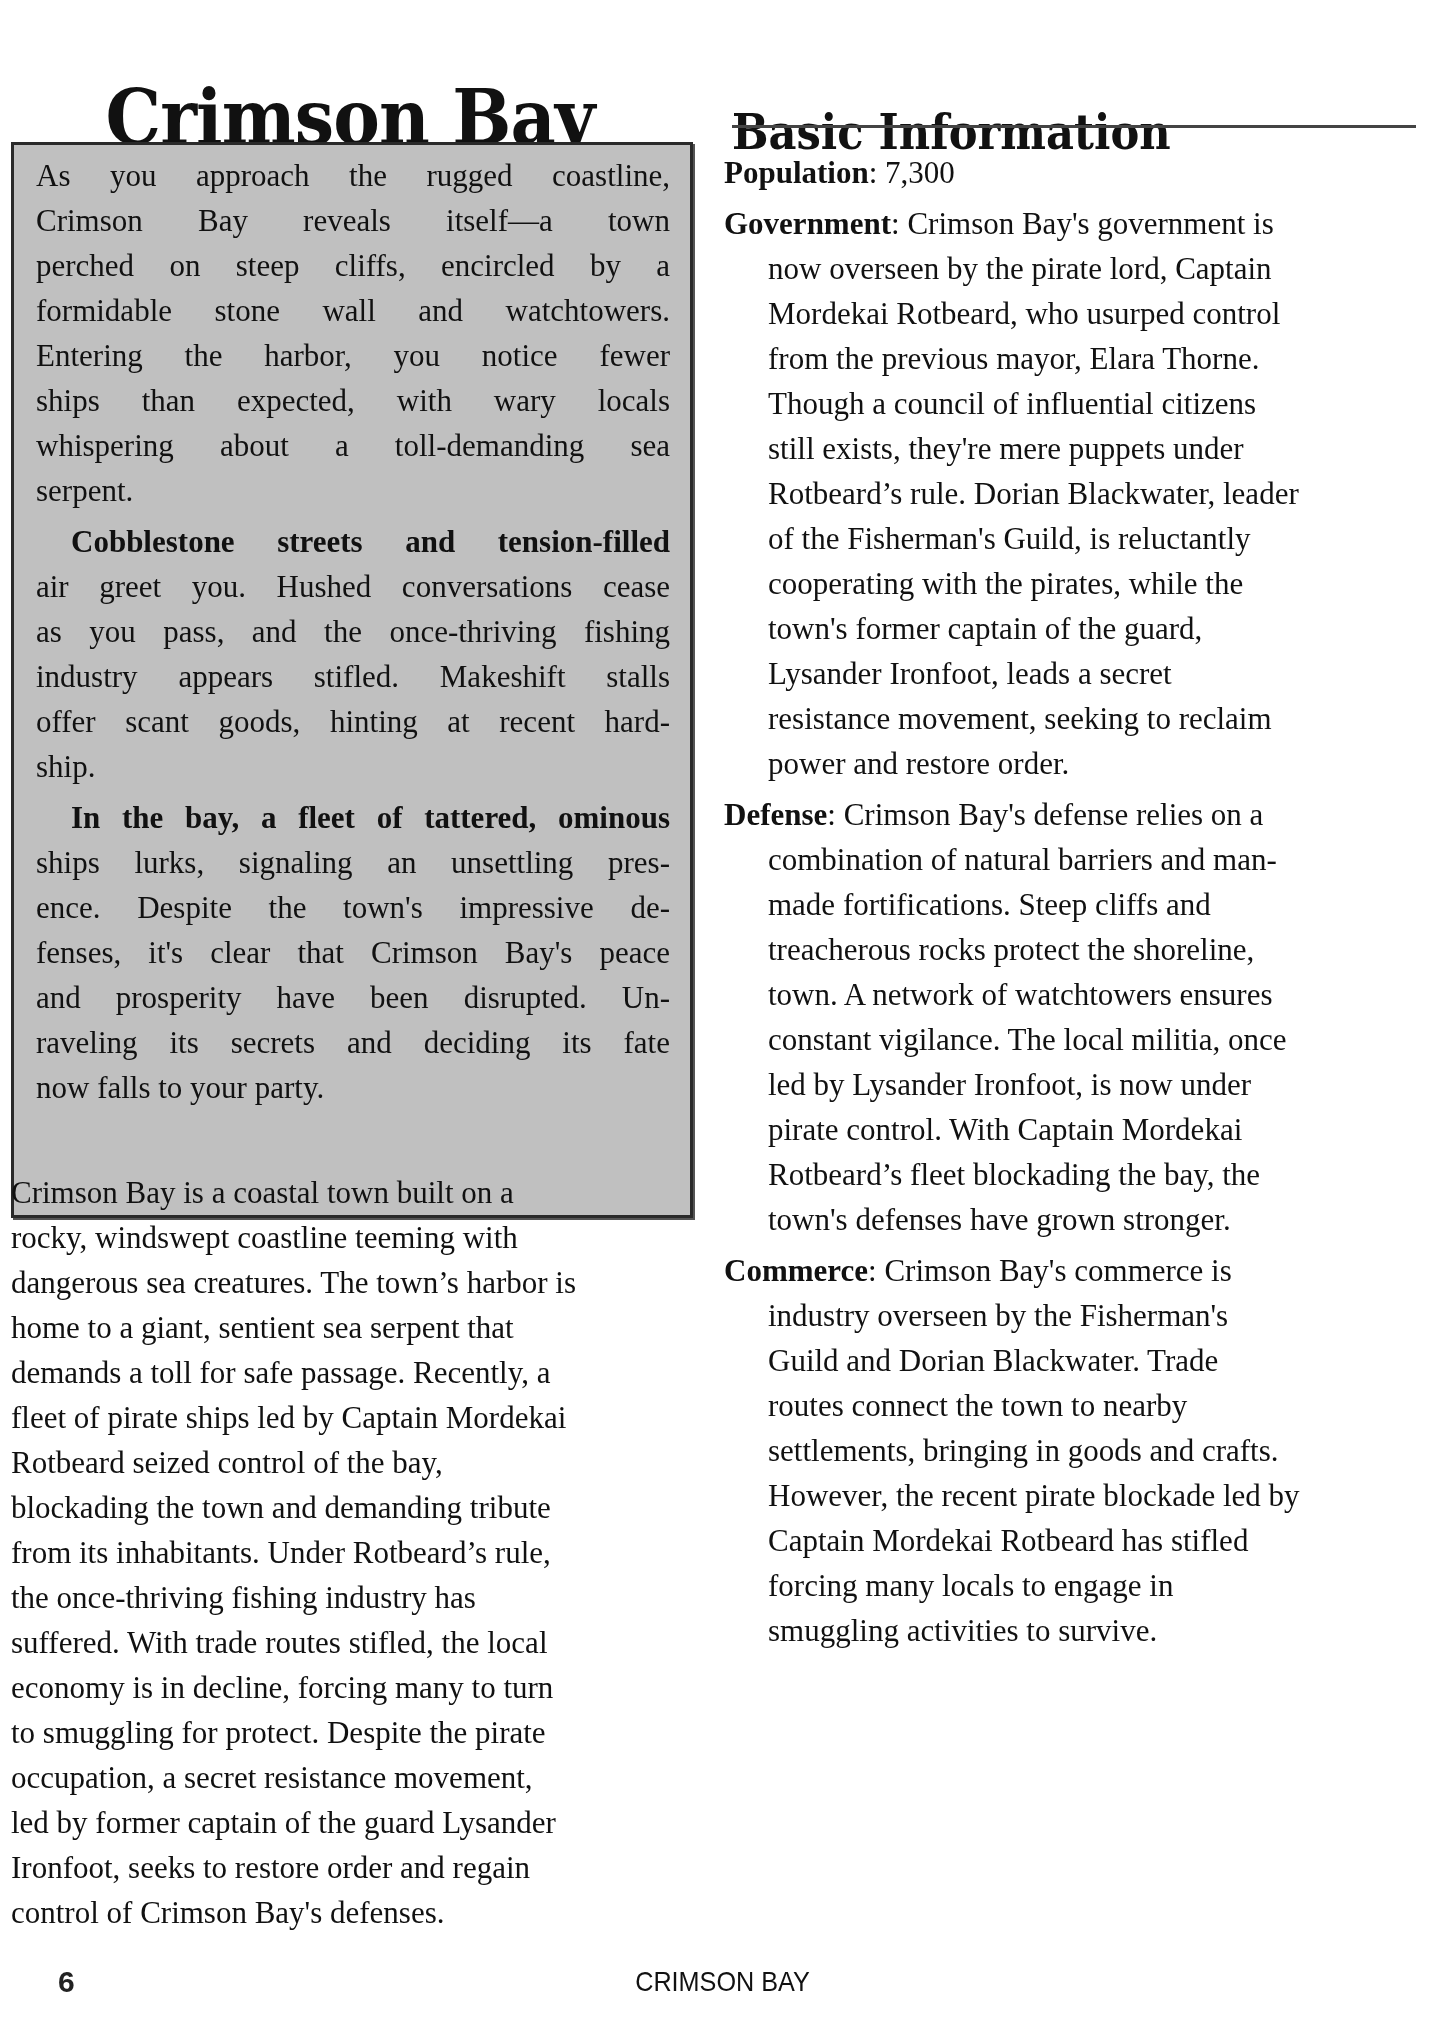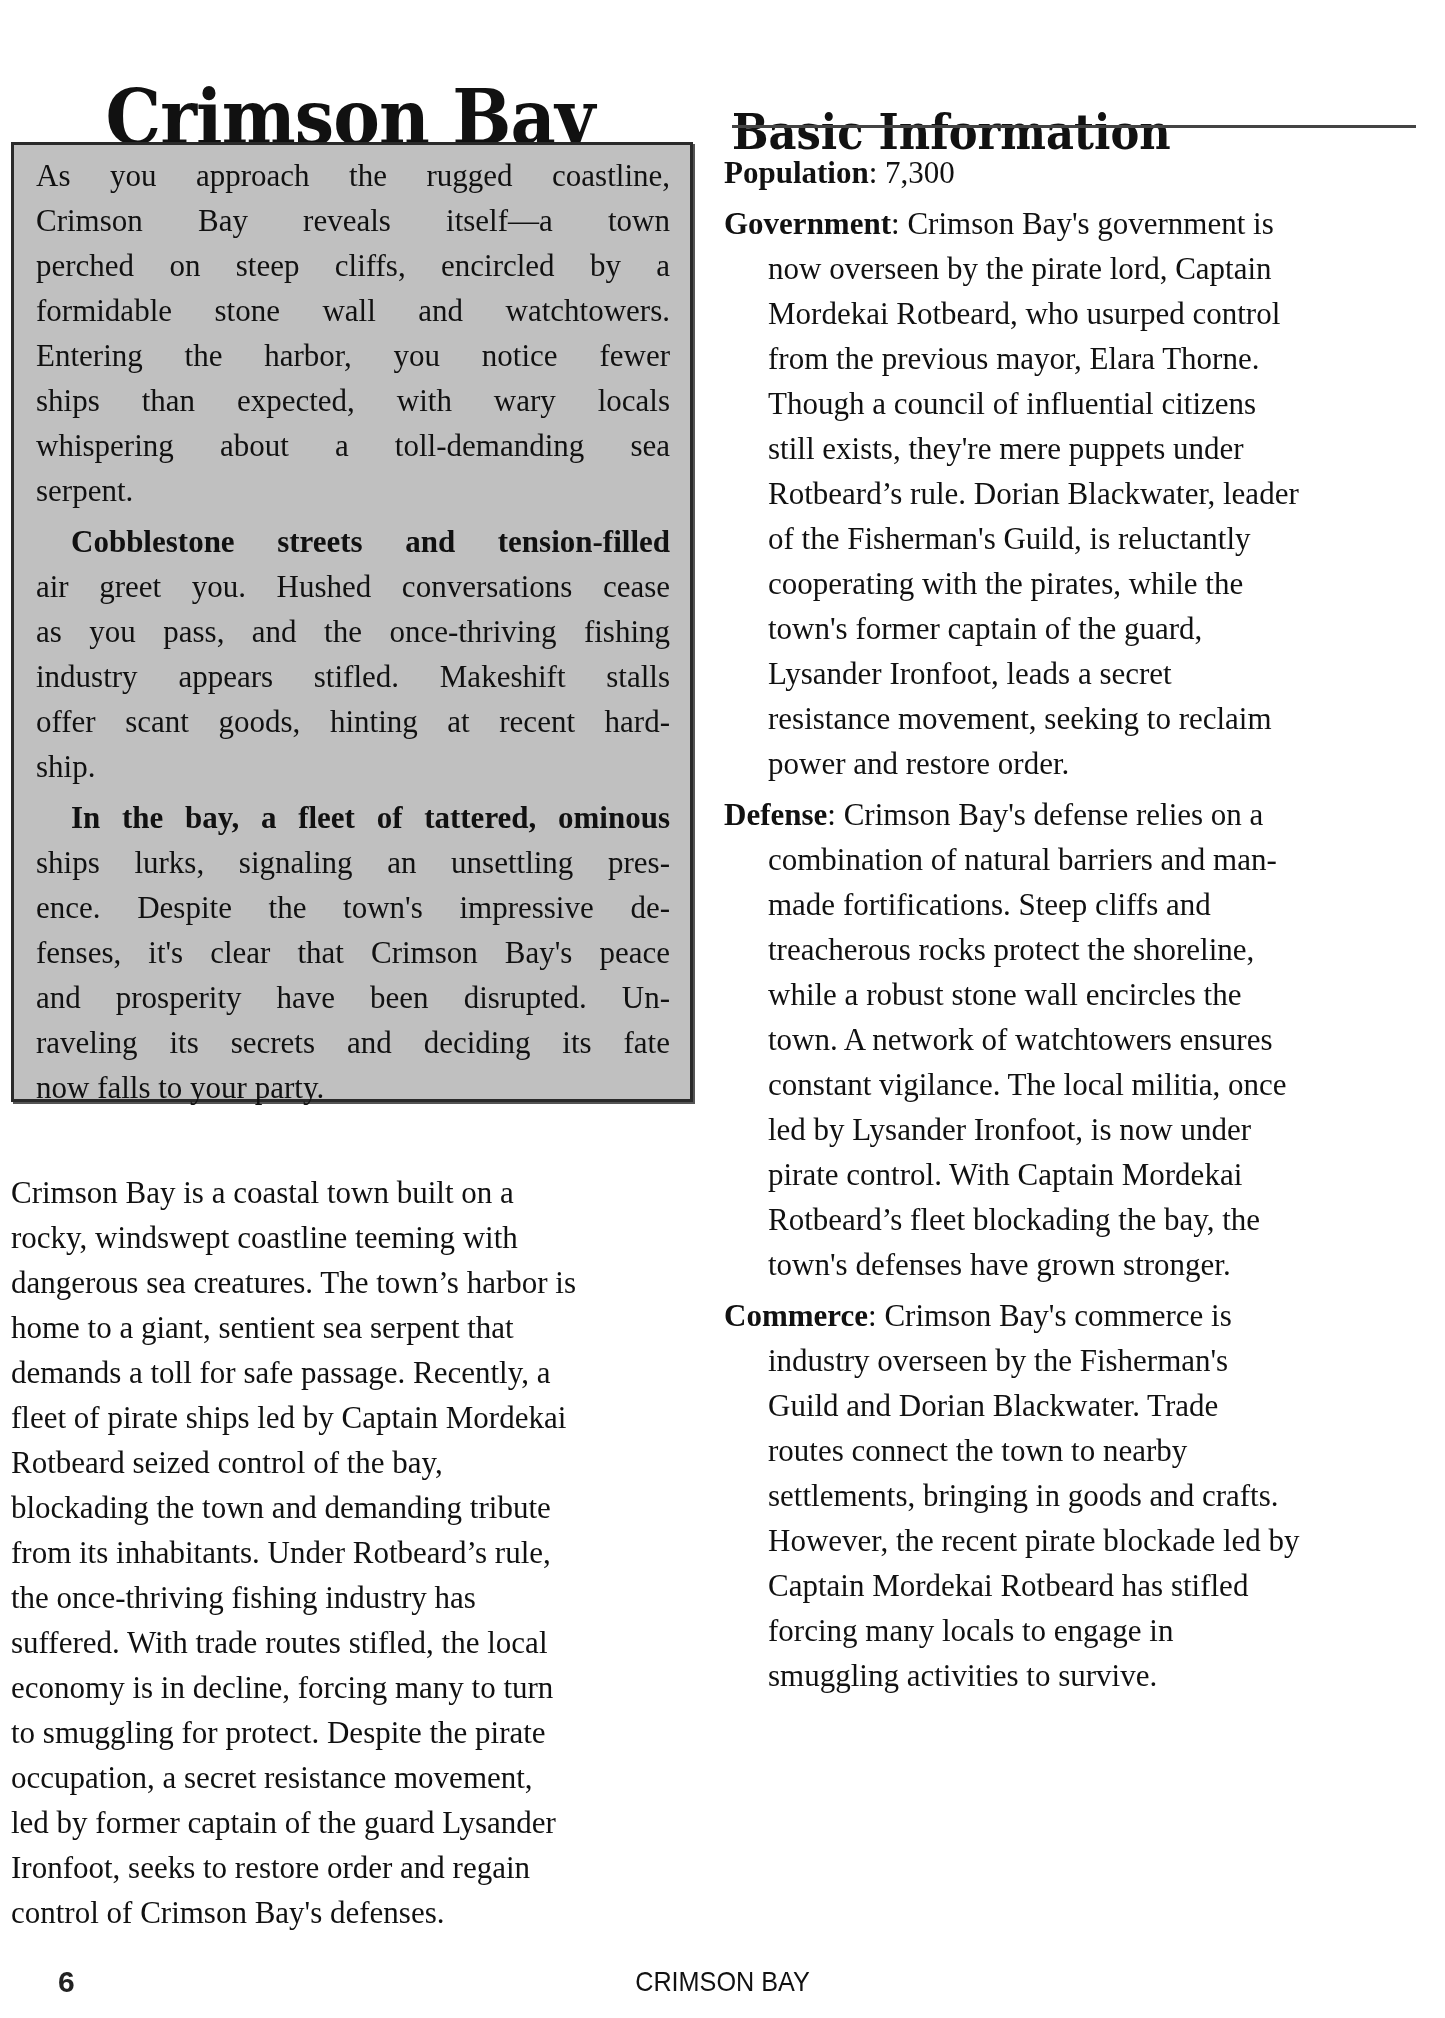--- a/index.html
+++ b/index.html
@@ -27,21 +27,21 @@
       letter-spacing: -1px;
       color: #111;
       transform: scaleX(0.92);
       transform-origin: center;
     }
     .boxed-text {
       position: absolute;
       left: 11px;
       top: 142px;
       width: 682px;
-      height: 960px;
+      height: 1076px;
       background: #c0c0c0;
       border: 3px solid #2a2a2a;
       box-shadow: 2px 2px 0 #555;
       box-sizing: border-box;
       padding: 8px 20px 0 22px;
     }
     .boxed-text .line,
     .main-text .line,
     .info .line {
       display: block;
@@ -208,21 +208,20 @@
     <span class="line cont">power and restore order.</span>
   </div>
 
   <div class="entry">
     <span class="line">
       <span class="label">Defense</span><span>: </span><span>Crimson Bay's defense relies on a</span>
     </span>
     <span class="line cont">combination of natural barriers and man-</span>
     <span class="line cont">made fortifications. Steep cliffs and</span>
     <span class="line cont">treacherous rocks protect the shoreline,</span>
-    <span class="line cont">while a robust stone wall encircles the</span>
     <span class="line cont">town. A network of watchtowers ensures</span>
     <span class="line cont">constant vigilance. The local militia, once</span>
     <span class="line cont">led by Lysander Ironfoot, is now under</span>
     <span class="line cont">pirate control. With Captain Mordekai</span>
     <span class="line cont">Rotbeard’s fleet blockading the bay, the</span>
     <span class="line cont">town's defenses have grown stronger.</span>
   </div>
 
   <div class="entry">
     <span class="line">

